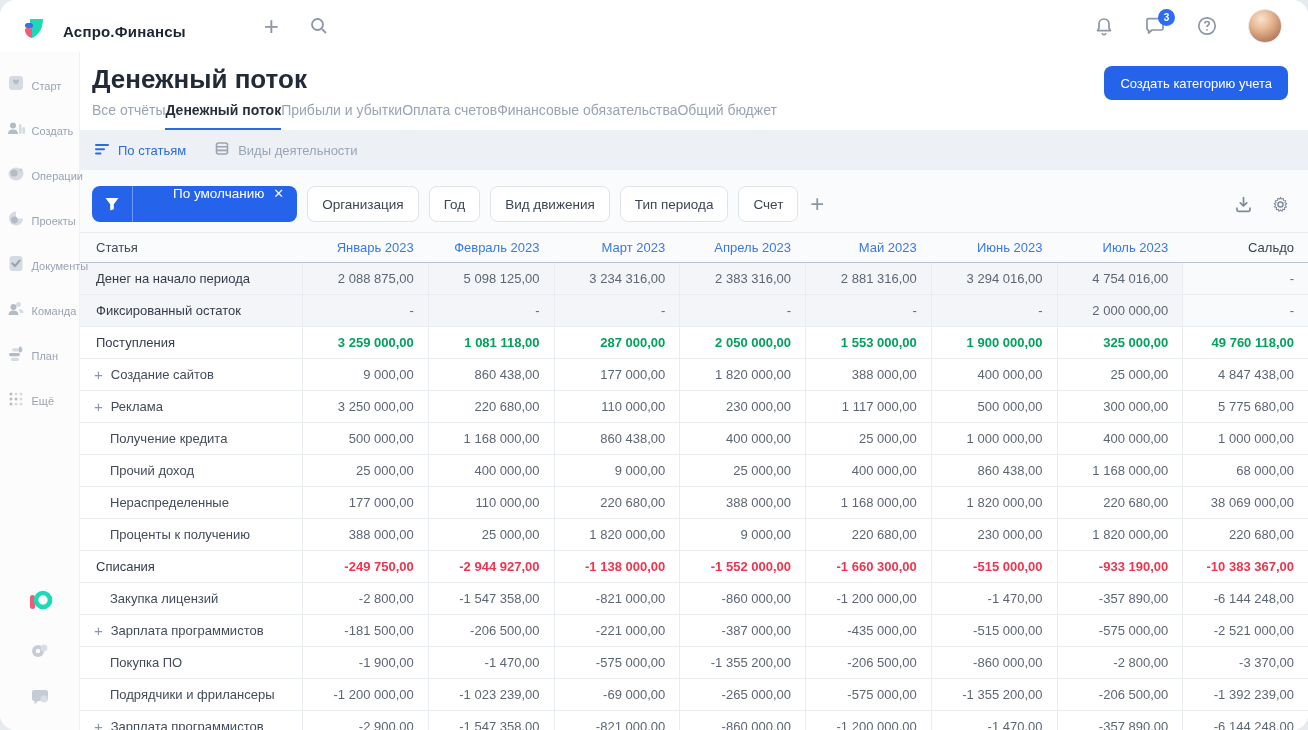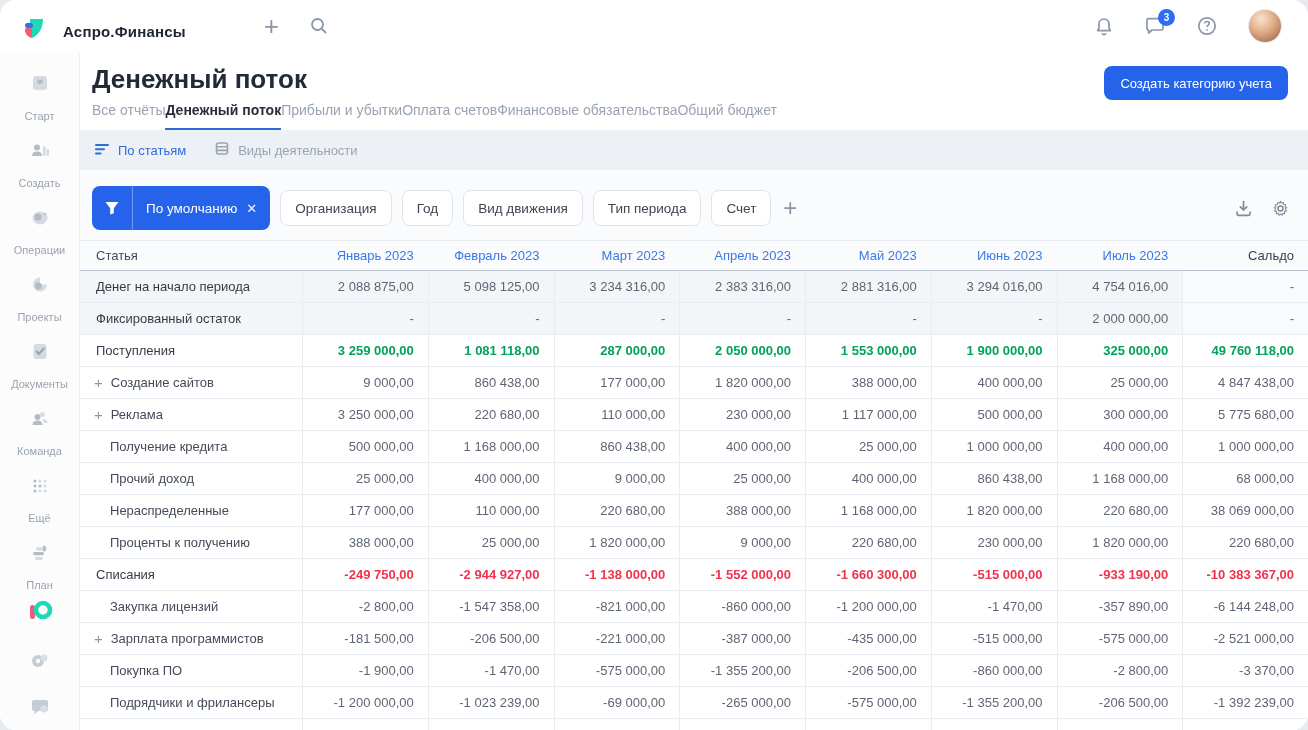--- a/index.html
+++ b/index.html
@@ -12,41 +12,41 @@
   .brand-name { font-size:15px; font-weight:bold; color:#1e2532; letter-spacing:.2px; }
   .tb-plus { margin-left:78px; font-size:26px; color:#8b96a7; font-weight:300; cursor:pointer; line-height:1; }
   .tb-search { margin-left:30px; cursor:pointer; display:flex; }
   .tb-right { margin-left:auto; display:flex; align-items:center; gap:30px; padding-right:26px; }
   .tb-icon { position:relative; display:flex; cursor:pointer; }
   .badge { position:absolute; top:-7px; right:-9px; min-width:17px; height:17px; border-radius:9px; background:#2e6bf6; color:#fff; font-size:10px; font-weight:bold; display:flex; align-items:center; justify-content:center; padding:0 4px; }
   .avatar { width:34px; height:34px; border-radius:50%; background:radial-gradient(circle at 38% 28%, #f8e3cf 0%, #e9b893 35%, #b97f5e 75%, #8a5a43 100%); border:1px solid #e5e9ee; cursor:pointer; }
 
   
   .sidebar { position:absolute; top:52px; left:0; bottom:0; width:80px; background:#fcfcfd; border-right:1px solid #eef1f5; display:flex; flex-direction:column; align-items:center; padding-top:12px; z-index:4; }
-  .side-item { width:72px; display:flex; flex-direction:column; align-items:center; gap:10px; padding:8px 0 9px; cursor:pointer; border-radius:8px; }
+  .side-item { width:72px; display:flex; flex-direction:row; align-items:center; gap:4px; padding:8px 0 9px; cursor:pointer; border-radius:8px; }
   .side-item span.lbl { font-size:11px; color:#9aa3b2; }
   .side-foot { margin-top:auto; display:flex; flex-direction:column; align-items:center; gap:26px; padding-bottom:22px; }
   .side-foot .f-ic { cursor:pointer; display:flex; }
 
   
   .main { position:absolute; top:52px; left:80px; right:0; bottom:0; background:#fafbfd; }
   .head-white { background:#fff; padding:10px 20px 0 12px; }
   .title-row { display:flex; align-items:flex-start; justify-content:space-between; }
   .page-title { font-size:26px; font-weight:bold; color:#232a37; padding-top:2px; }
   .create-btn { background:#2563eb; color:#fff; font-size:13px; border:none; border-radius:8px; padding:0 16px; height:34px; margin-top:4px; cursor:pointer; font-family:inherit; }
   .tabs { display:flex; margin-top:2px; }
   .tab { font-size:14px; color:#99a3b2; padding-bottom:10px; cursor:pointer; border-bottom:2px solid transparent; white-space:nowrap; }
   .tab.active { color:#272e3a; font-weight:bold; border-bottom-color:#2e6bdb; }
 
   .strip { height:40px; background:#edf1f6; display:flex; align-items:center; gap:28px; padding-left:14px; }
   .strip-item { display:flex; align-items:center; gap:8px; font-size:13px; color:#9aa4b3; cursor:pointer; }
   .strip-item.active { color:#2e6bdb; }
 
   .filter-row { display:flex; align-items:center; margin:16px 18px 10px 12px; }
-  .pfilter { display:flex; align-items:center; height:44px; background:#2563eb; border-radius:8px; color:#fff; cursor:pointer; overflow:hidden; }
+  .pfilter { display:flex; align-items:flex-start; height:36px; background:#2563eb; border-radius:8px; color:#fff; cursor:pointer; overflow:hidden;gap:27px; }
   .pfilter .f-seg1 { padding:0 12px; display:flex; align-items:center; height:100%; border-right:1px solid rgba(255,255,255,.35); }
   .pfilter .f-seg2 { padding:0 13px; display:flex; align-items:center; gap:9px; font-size:13.5px; }
   .pfilter .x { font-size:13px; opacity:.95; }
   .chip { height:36px; display:flex; align-items:center; padding:0 14px; background:#fff; border:1px solid #dfe4eb; border-radius:8px; font-size:13.5px; color:#3d4553; margin-left:10px; cursor:pointer; white-space:nowrap; }
   .add-filter { margin-left:12px; font-size:24px; color:#8b96a7; cursor:pointer; line-height:1; font-weight:300; }
   .fr-right { margin-left:auto; display:flex; gap:18px; }
   .fr-right .ic { cursor:pointer; display:flex; }
 
   
   .table { background:#fff; border-top:1px solid #e8ecf1; }
@@ -161,42 +161,42 @@
           <span><svg width="24" height="24" viewBox="0 0 24 24">
               <circle cx="14.5" cy="7.5" r="2.4" fill="#d6dbe2"></circle>
               <circle cx="9.5" cy="10" r="3" fill="#b3bbc7"></circle>
               <path d="M4.5 18 C4.5 14.8 6.8 13.4 9.5 13.4 C12.2 13.4 14.5 14.8 14.5 18 Z" fill="#b3bbc7"></path>
               <path d="M15 12 C17.5 12 19.5 13.3 19.5 16 L15.8 16" fill="#d6dbe2"></path>
             </svg></span>
           <span class="lbl">Команда</span>
         </div>
         <div class="side-item">
           <span><svg width="24" height="24" viewBox="0 0 24 24">
+              <rect x="5" y="11" width="11" height="3.2" rx="1.6" fill="#b3bbc7"></rect>
+              <rect x="8" y="6.2" width="11" height="3.2" rx="1.6" fill="#d6dbe2"></rect>
+              <rect x="7" y="15.8" width="8" height="3.2" rx="1.6" fill="#d6dbe2"></rect>
+              <rect x="15" y="4.5" width="2.6" height="6" rx="1.3" fill="#b3bbc7"></rect>
+            </svg></span>
+          <span class="lbl">План</span>
+        </div>
+        <div class="side-item">
+          <span><svg width="24" height="24" viewBox="0 0 24 24">
               <g fill="#b3bbc7">
                 <circle cx="7" cy="7" r="1.5"></circle>
                 <circle cx="12" cy="7" r="1.5" fill="#d6dbe2"></circle>
                 <circle cx="17" cy="7" r="1.5" fill="#d6dbe2"></circle>
                 <circle cx="7" cy="12" r="1.5"></circle>
                 <circle cx="12" cy="12" r="1.5"></circle>
                 <circle cx="17" cy="12" r="1.5" fill="#d6dbe2"></circle>
                 <circle cx="7" cy="17" r="1.5"></circle>
                 <circle cx="12" cy="17" r="1.5" fill="#d6dbe2"></circle>
                 <circle cx="17" cy="17" r="1.5" fill="#d6dbe2"></circle>
               </g>
             </svg></span>
           <span class="lbl">Ещё</span>
-        </div>
-        <div class="side-item">
-          <span><svg width="24" height="24" viewBox="0 0 24 24">
-              <rect x="5" y="11" width="11" height="3.2" rx="1.6" fill="#b3bbc7"></rect>
-              <rect x="8" y="6.2" width="11" height="3.2" rx="1.6" fill="#d6dbe2"></rect>
-              <rect x="7" y="15.8" width="8" height="3.2" rx="1.6" fill="#d6dbe2"></rect>
-              <rect x="15" y="4.5" width="2.6" height="6" rx="1.3" fill="#b3bbc7"></rect>
-            </svg></span>
-          <span class="lbl">План</span>
         </div>
       </div>
     <div class="side-foot">
       <span class="f-ic">
         <svg width="26" height="24" viewBox="0 0 26 24">
           <rect x="3" y="5" width="5" height="14" rx="2.5" fill="#f4587a"></rect>
           <circle cx="16" cy="10" r="7" fill="none" stroke="#1ed9b5" stroke-width="4.6"></circle>
         </svg>
       </span>
       <span class="f-ic">

